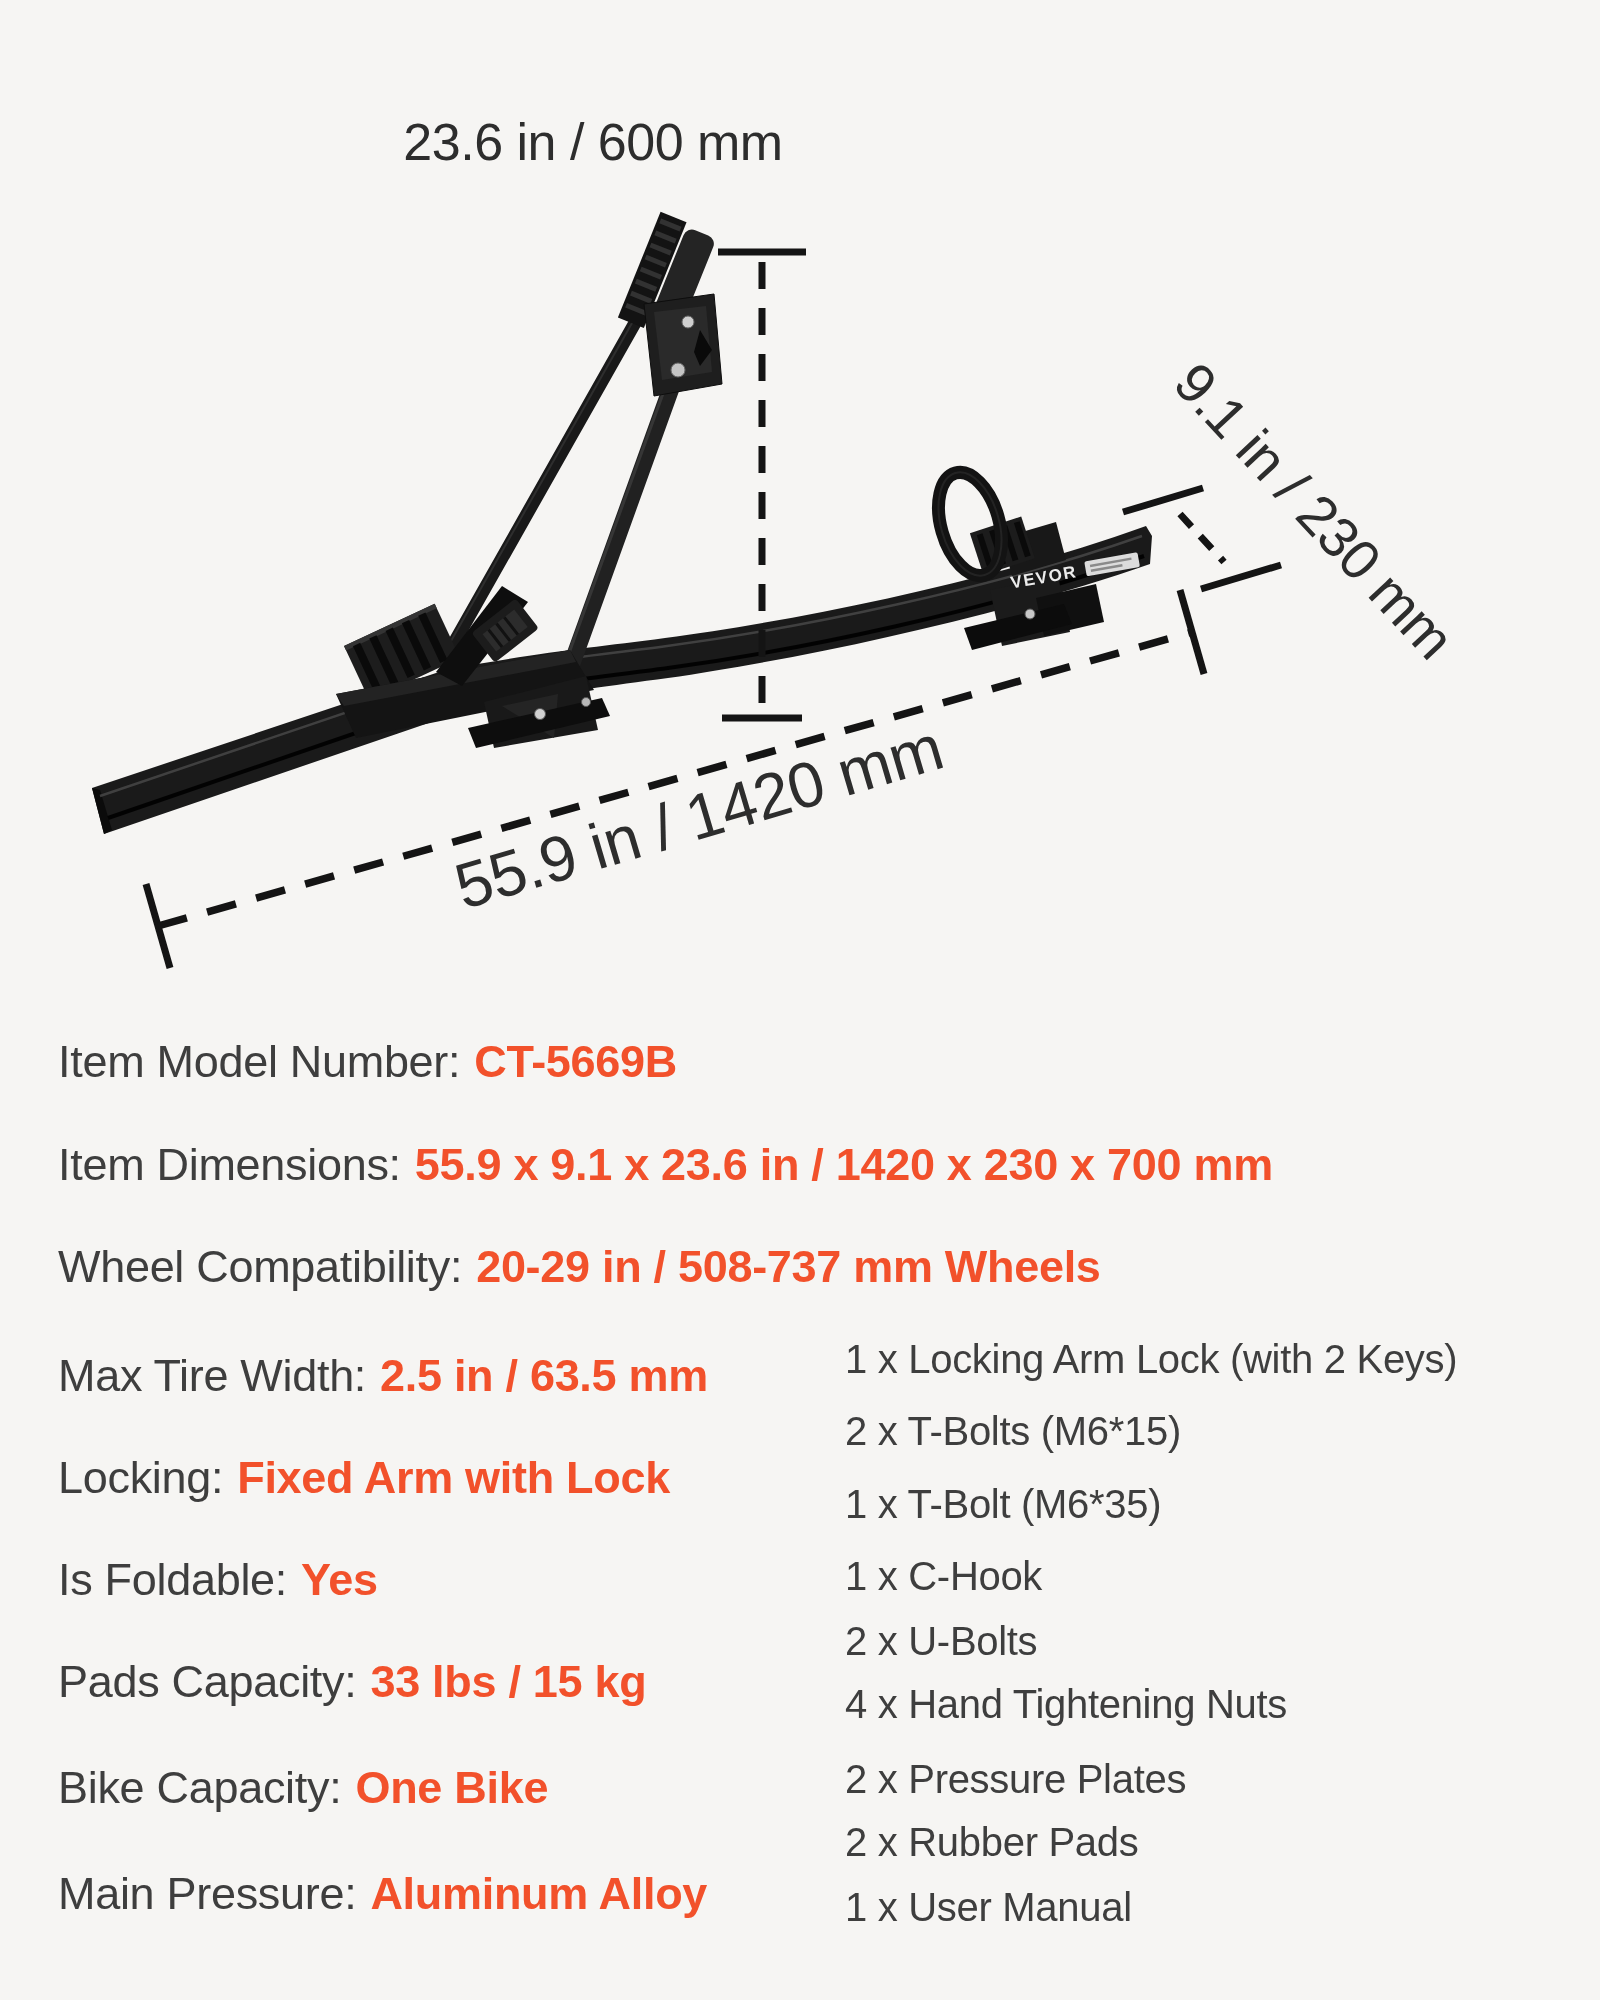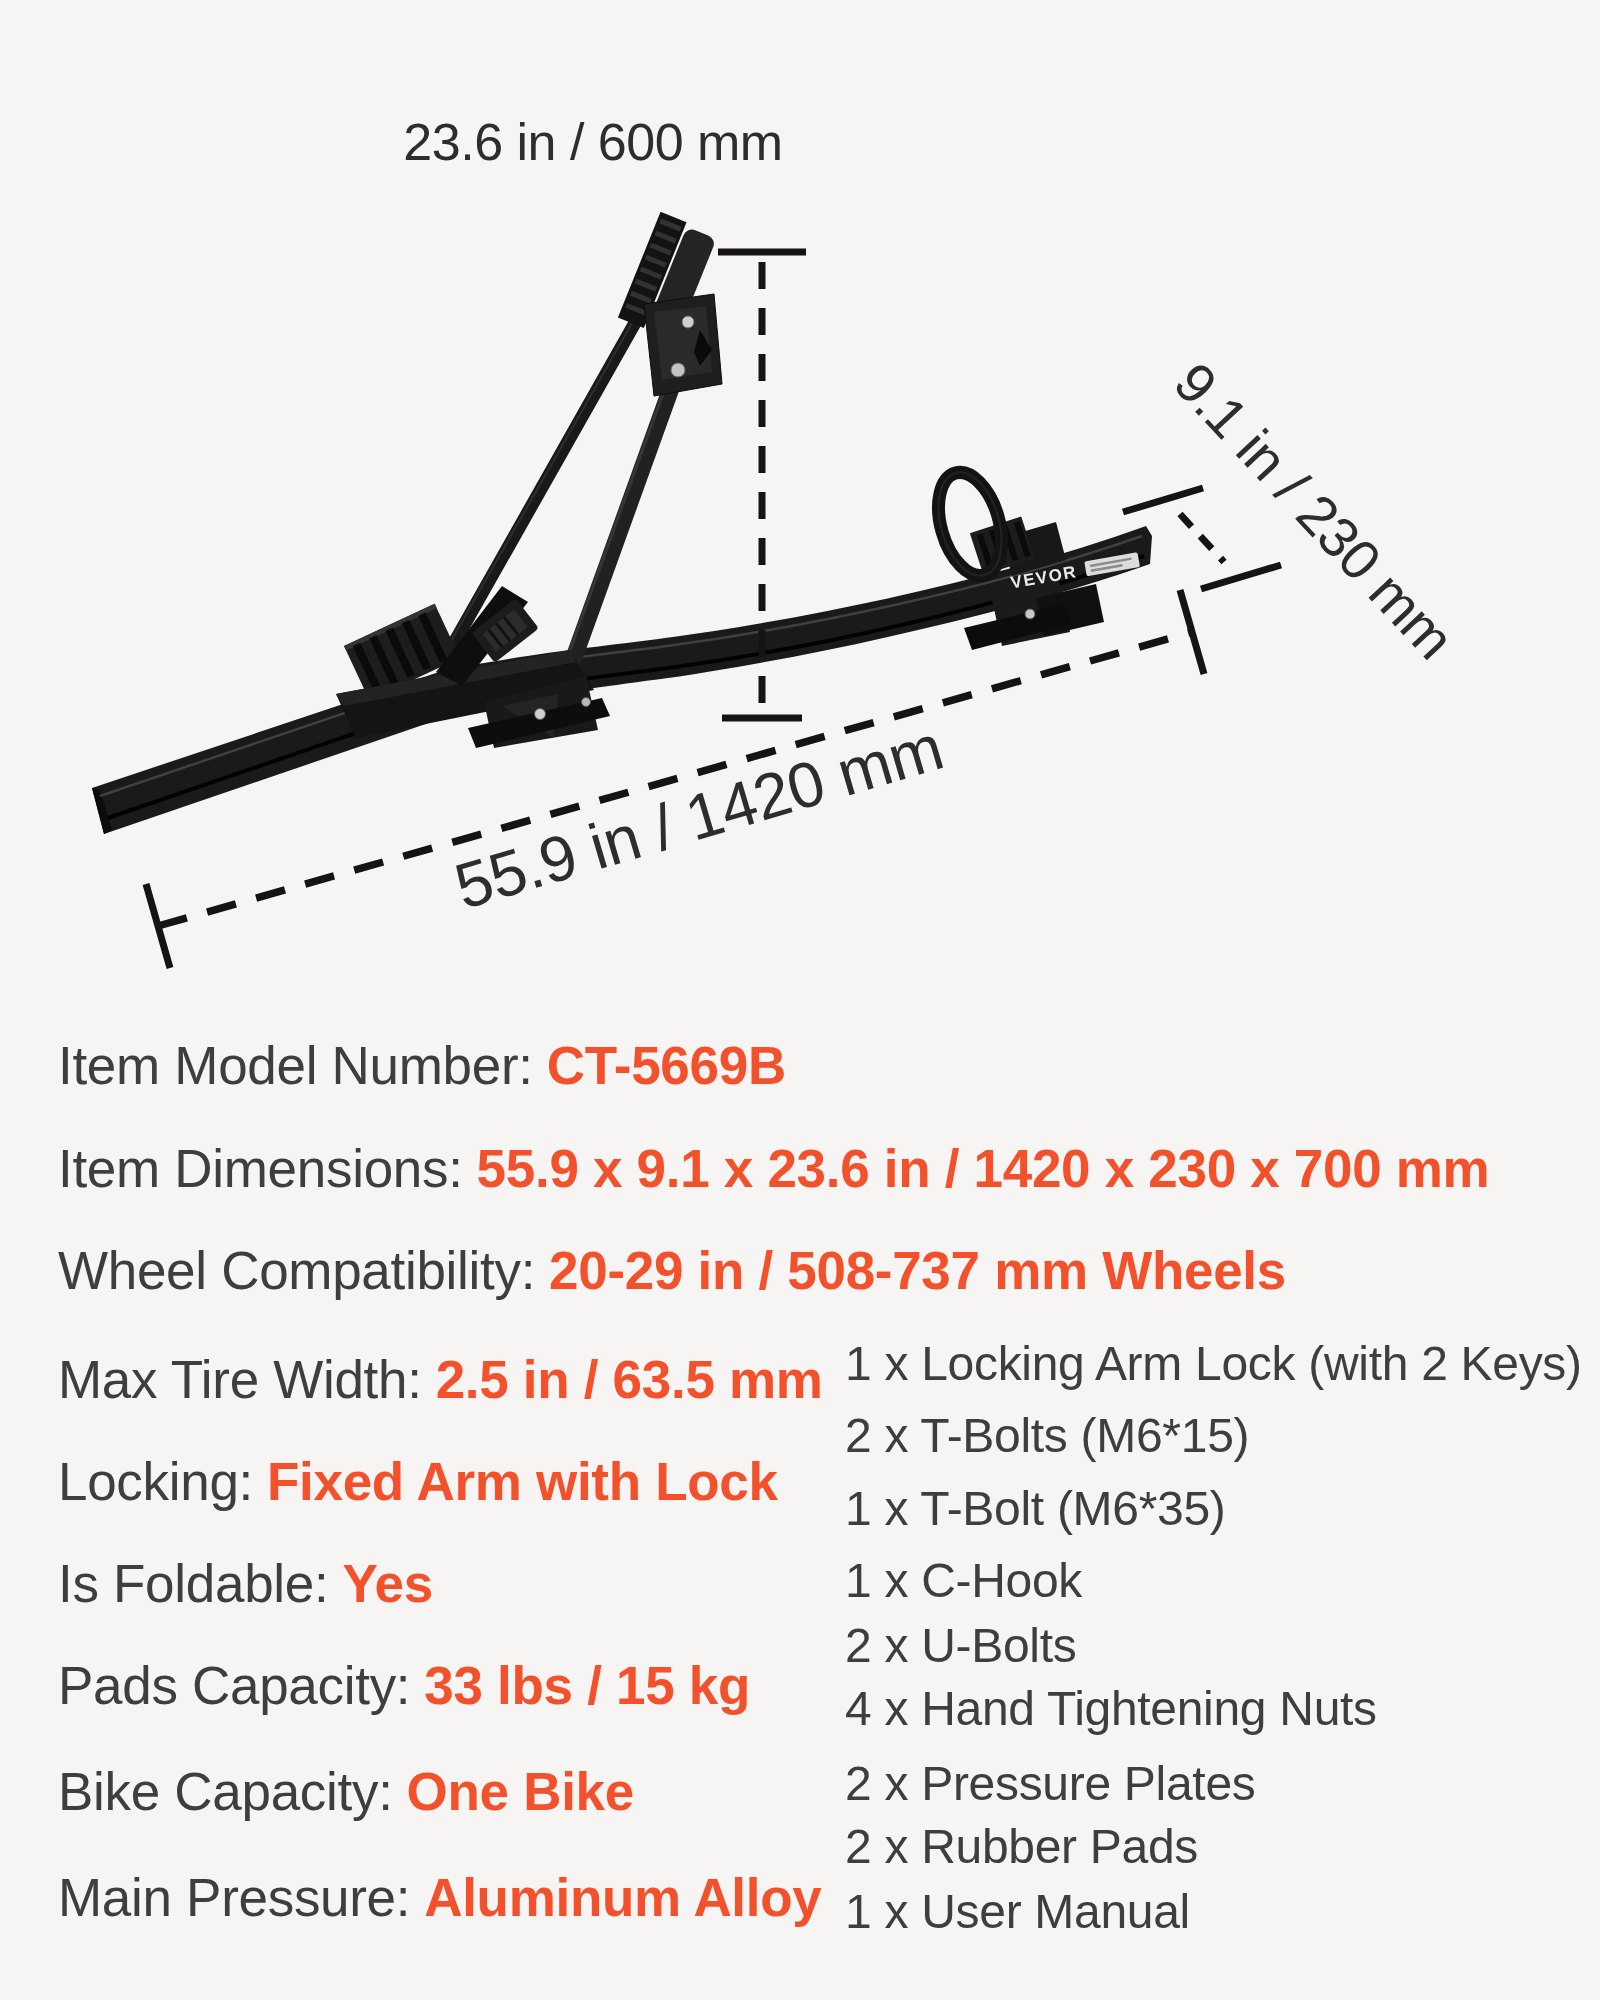--- a/index.html
+++ b/index.html
@@ -6,26 +6,26 @@
   body{
     width:1600px;height:2000px;
     background:#F6F5F3;
     font-family:"Liberation Sans", sans-serif;
     -webkit-font-smoothing:antialiased;
   }
   .page{position:relative;width:1600px;height:2000px;overflow:hidden;background:#F6F5F3;}
   .hero{position:absolute;left:0;top:0;}
   .spec-row{
     position:absolute;left:58px;white-space:nowrap;
-    font-size:53px;line-height:1.15;color:#3E3E3E;letter-spacing:-0.3px;
+    font-size:45px;line-height:1.15;color:#3E3E3E;letter-spacing:-0.3px;
   }
   .spec-row .v{color:var(--accent,#F2512B);font-weight:700;margin-left:14px;}
   .pkg-row{
     position:absolute;left:845px;white-space:nowrap;
-    font-size:48px;line-height:1.15;color:#3E3E3E;letter-spacing:-0.3px;
+    font-size:40px;line-height:1.15;color:#3E3E3E;letter-spacing:-0.3px;
   }
 </style>
 </head>
 <body>
 
 <div class="page">
 
   <svg class="hero" width="1600" height="1010" viewBox="0 0 1600 1010">
 
     <g>

